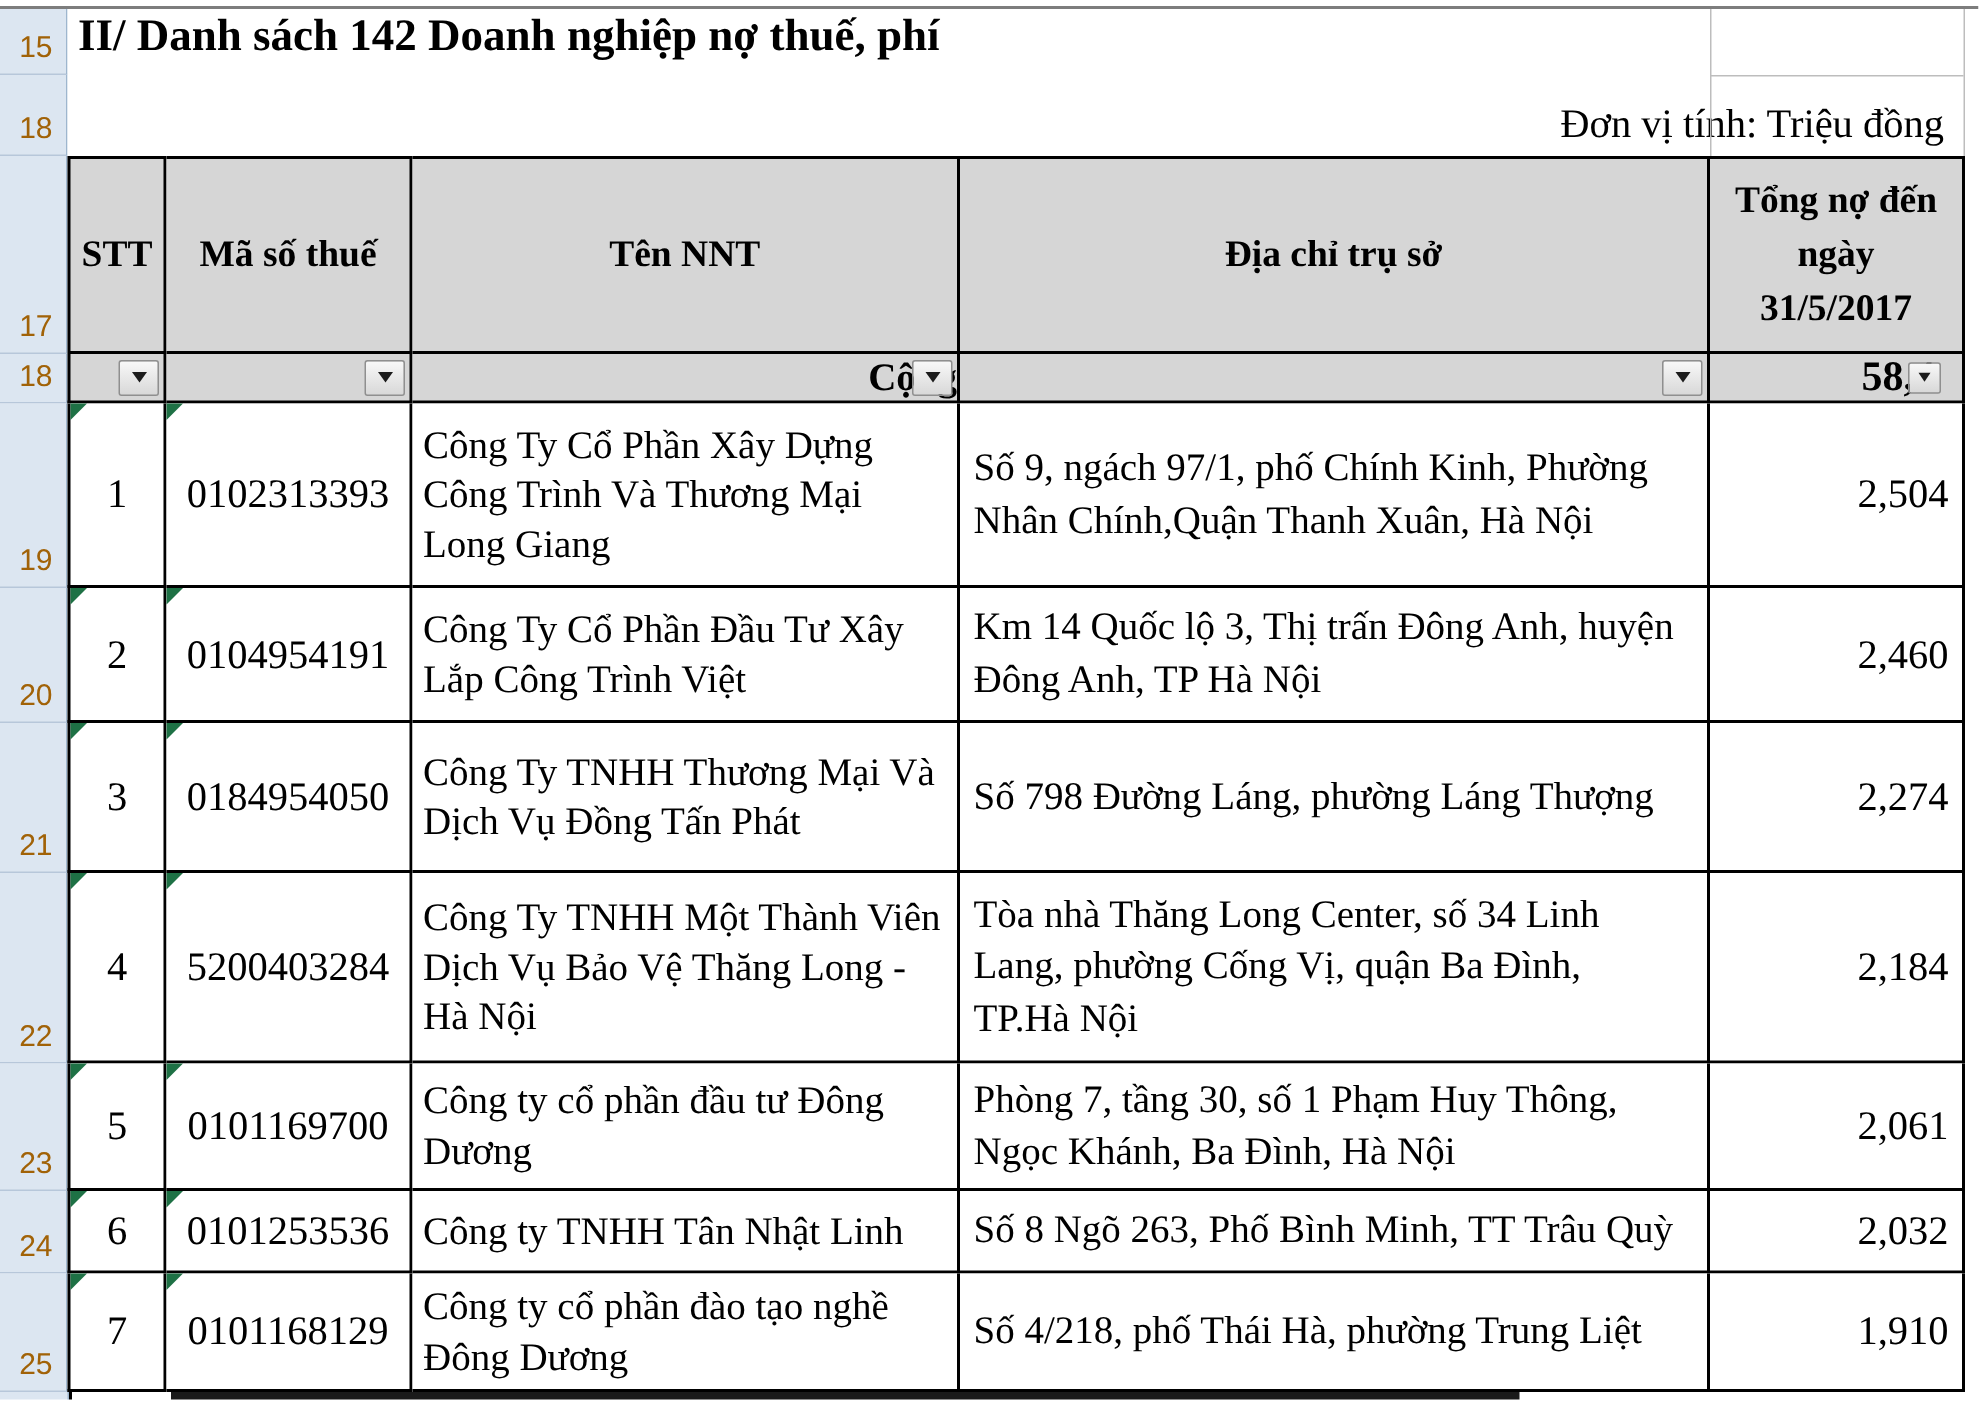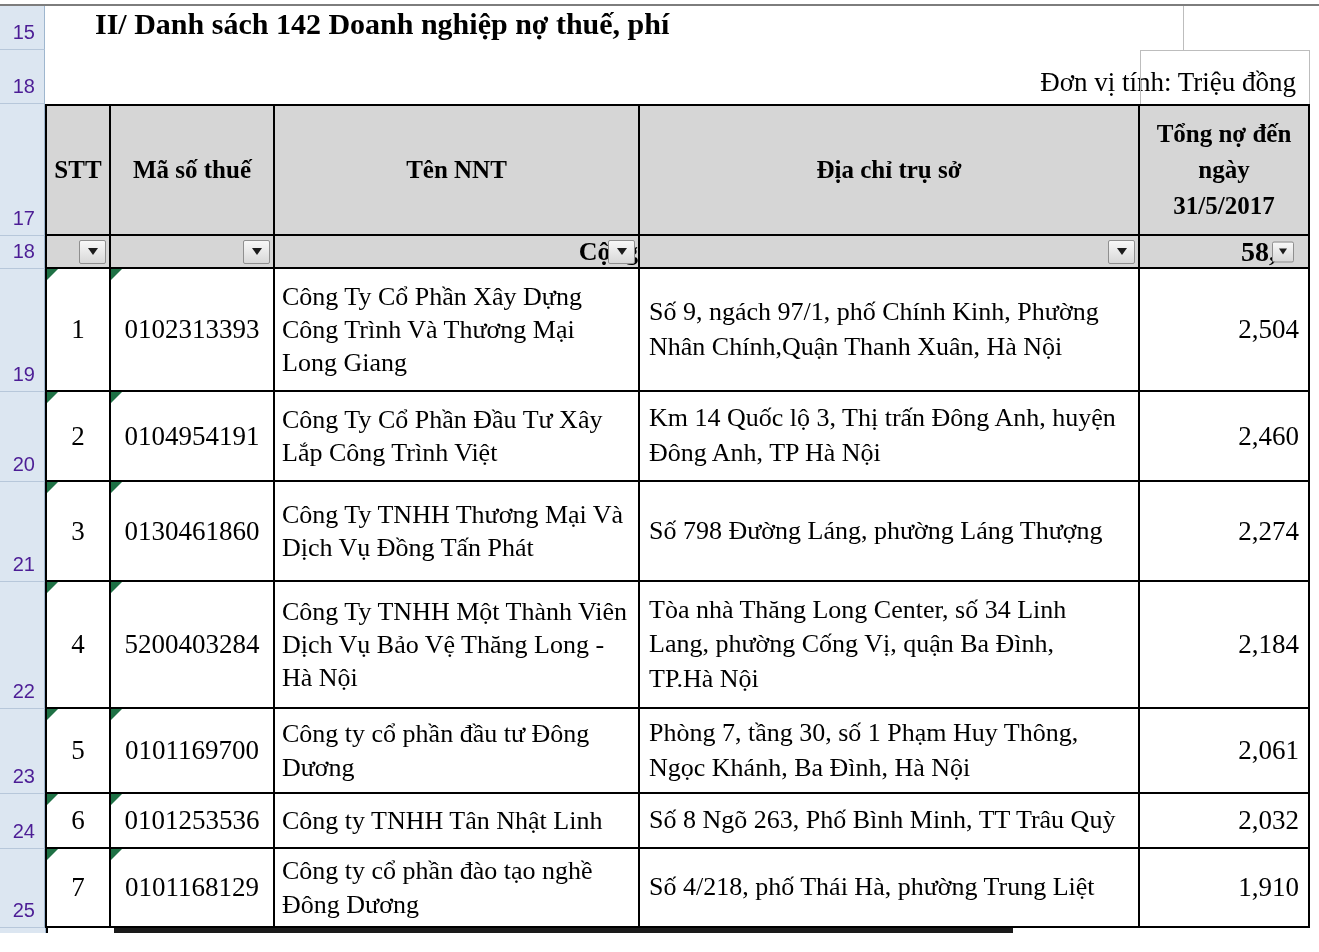--- a/index.html
+++ b/index.html
@@ -9,26 +9,26 @@
   }
   .top-strip{height:4px;background:#fff;border-bottom:2px solid #7d7d7d;}
   .row{display:flex;align-items:stretch;}
   
   .gutter{
     width:45px;flex:0 0 45px;box-sizing:border-box;
     background:#dce6f1;border-right:1px solid #9eb6ce;border-bottom:1px solid #b7c7da;
     display:flex;align-items:flex-end;justify-content:flex-end;
     padding:0 9px 5px 0;
     font-family:"Liberation Sans","DejaVu Sans",sans-serif;
-    font-size:20px;color:#4c1d95;cursor:default;
+    font-size:20px;color:#a16207;cursor:default;
   }
   
   .free{flex:1 1 auto;position:relative;background:#fff;box-sizing:border-box;}
   .title-cell{display:flex;align-items:flex-start;padding:1px 0 0 7px;
-    font-size:30px;font-weight:bold;white-space:nowrap;margin-left:43px;}
+    font-size:30px;font-weight:bold;white-space:nowrap;}
   .unit-cell{display:flex;align-items:flex-end;justify-content:flex-end;
     padding:0 14px 6px 0;font-size:27px;width:1265px;flex:0 0 1265px;}
   .vl{position:absolute;top:0;bottom:0;width:1px;background:#bdbdbd;}
   .vl.a{left:1095px;} .vl.b{left:1264px;}
   .hl{position:absolute;left:1095px;width:169px;top:0;height:1px;background:#bdbdbd;}
   
   .hc,.fc,.dc{box-sizing:border-box;border-right:2px solid #000;border-bottom:2px solid #000;position:relative;background:#fff;}
   .hc{background:#d6d6d6;border-top:2px solid #000;display:flex;align-items:center;justify-content:center;
       text-align:center;font-weight:bold;font-size:25px;line-height:1.45;padding:0 6px;}
   .fc{background:#d6d6d6;}
@@ -173,21 +173,21 @@
 </div>
 
 <div class="row" style="height:100px">
   <div class="gutter">21</div>
   <div class="dc c-stt">
       <span class="flag"></span>
       <span>3</span>
     </div>
   <div class="dc c-mst">
       <span class="flag"></span>
-      <span>0130461860</span>
+      <span>0184954050</span>
     </div>
   <div class="dc c-name">
       <span>Công Ty TNHH Thương Mại Và Dịch Vụ Đồng Tấn Phát</span>
     </div>
   <div class="dc c-addr">
       <span>Số 798 Đường Láng, phường Láng Thượng</span>
     </div>
   <div class="dc c-debt">
       <span>2,274</span>
     </div>

